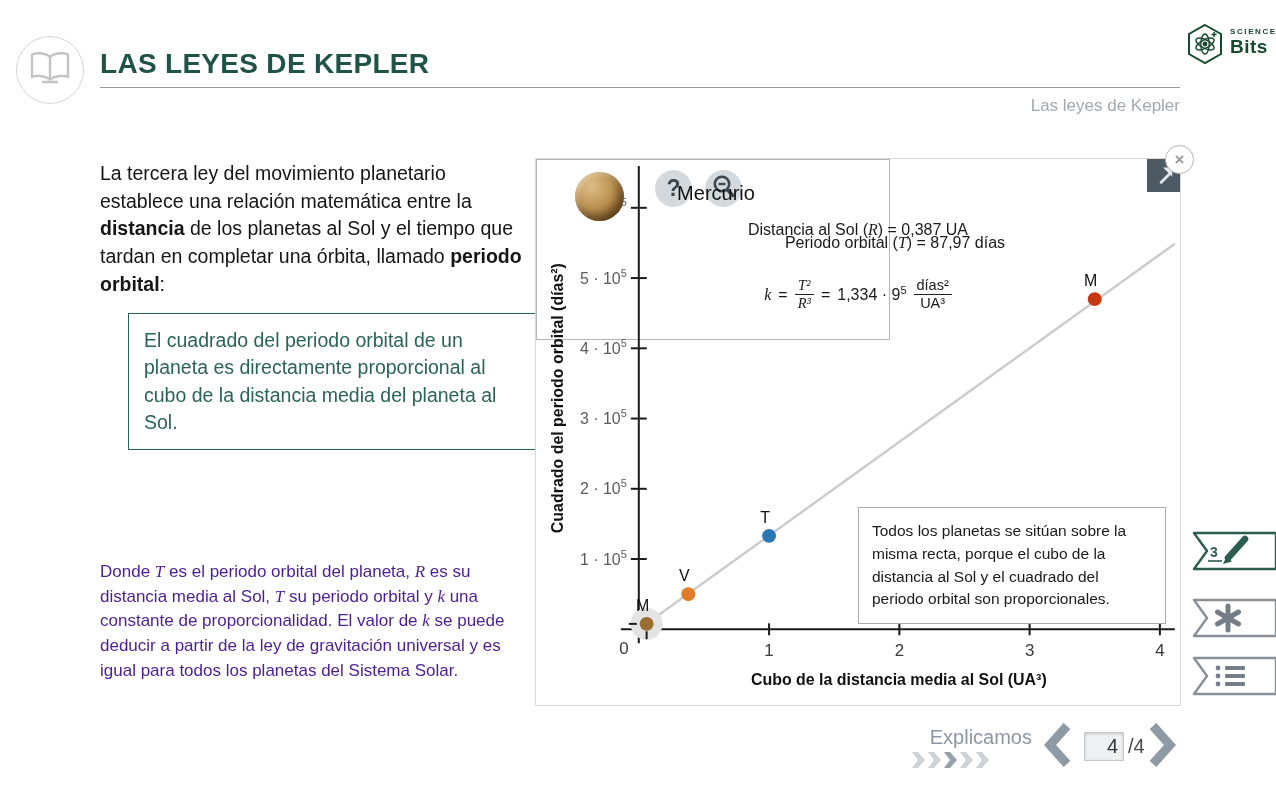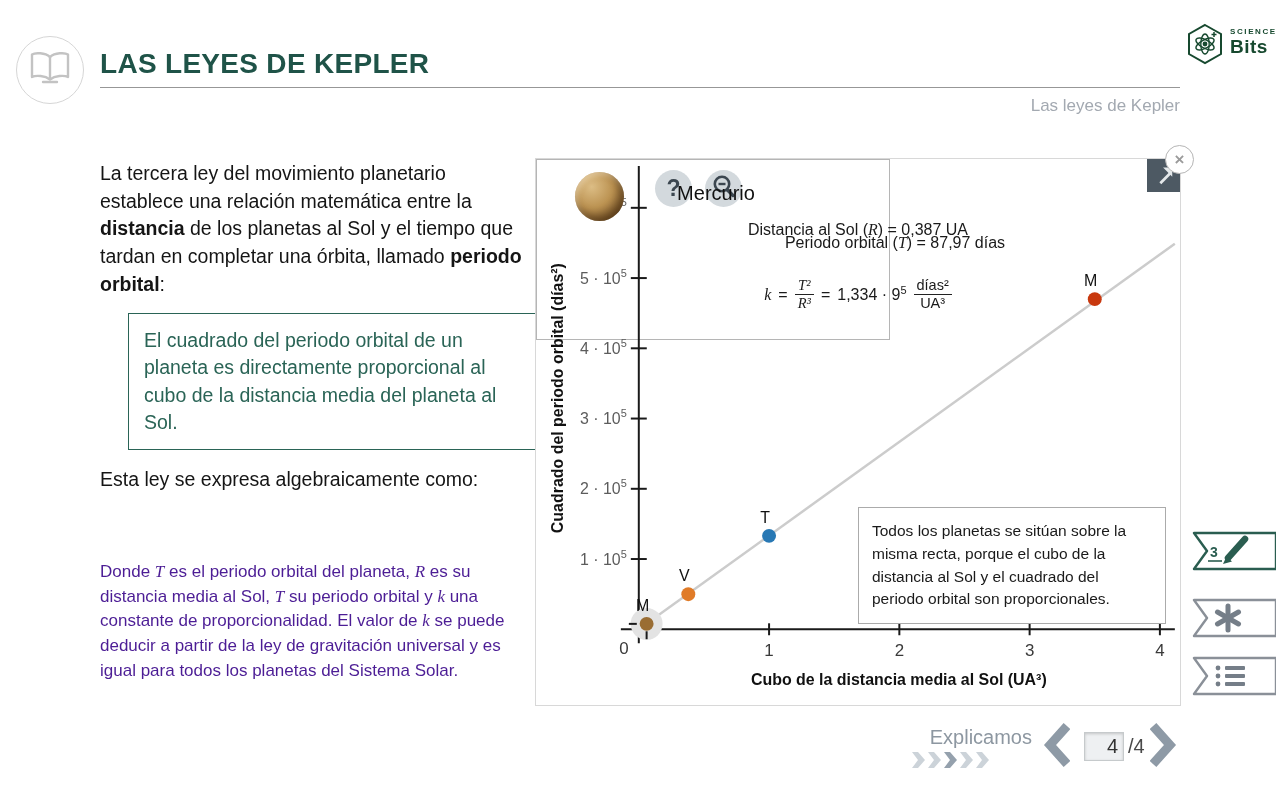--- a/index.html
+++ b/index.html
@@ -113,21 +113,20 @@
       </svg>
     </span>
     <span class="logo-text">
       <span class="logo-science">SCIENCE</span>
       <span class="logo-bits">Bits</span>
     </span>
   </div>
 
   <p class="abs intro-p" style="margin:0;"><span>La tercera ley del movimiento planetario establece una relación matemática entre la </span><span class="b">distancia</span><span> de los planetas al Sol y el tiempo que tardan en completar una órbita, llamado </span><span class="b">periodo orbital</span><span>:</span></p>
   <div class="abs law-box">El cuadrado del periodo orbital de un planeta es directamente proporcional al cubo de la distancia media del planeta al Sol.</div>
-  <div class="abs algebra-lead">Esta ley se expresa algebraicamente como:</div>
   <p class="abs explain-p" style="margin:0;"><span>Donde </span><span class="mv">T</span><span> es el periodo orbital del planeta, </span><span class="mv">R</span><span> es su distancia media al Sol, </span><span class="mv">T</span><span> su periodo orbital y </span><span class="mv">k</span><span> una constante de proporcionalidad. El valor de </span><span class="mv">k</span><span> se puede deducir a partir de la ley de gravitación universal y es igual para todos los planetas del Sistema Solar.</span></p>
 
   <div class="abs chart-panel">
     <svg id="chart-svg" viewBox="0 0 646 548" width="644" height="546">
         <line x1="103" y1="472" x2="641" y2="85.02266921606116" stroke="#cccccc" stroke-width="2.5"></line>
         <line x1="85" y1="472" x2="641" y2="472" stroke="#1a1a1a" stroke-width="2"></line>
         <line x1="103" y1="7" x2="103" y2="486" stroke="#1a1a1a" stroke-width="2"></line>
         <line x1="95" y1="401.5" x2="111" y2="401.5" stroke="#1a1a1a" stroke-width="2"></line>
         <text x="91" y="407" text-anchor="end" class="ytick"><tspan>1 · 10</tspan><tspan dy="-7" font-size="11">5</tspan></text>
         <line x1="95" y1="331" x2="111" y2="331" stroke="#1a1a1a" stroke-width="2"></line>

